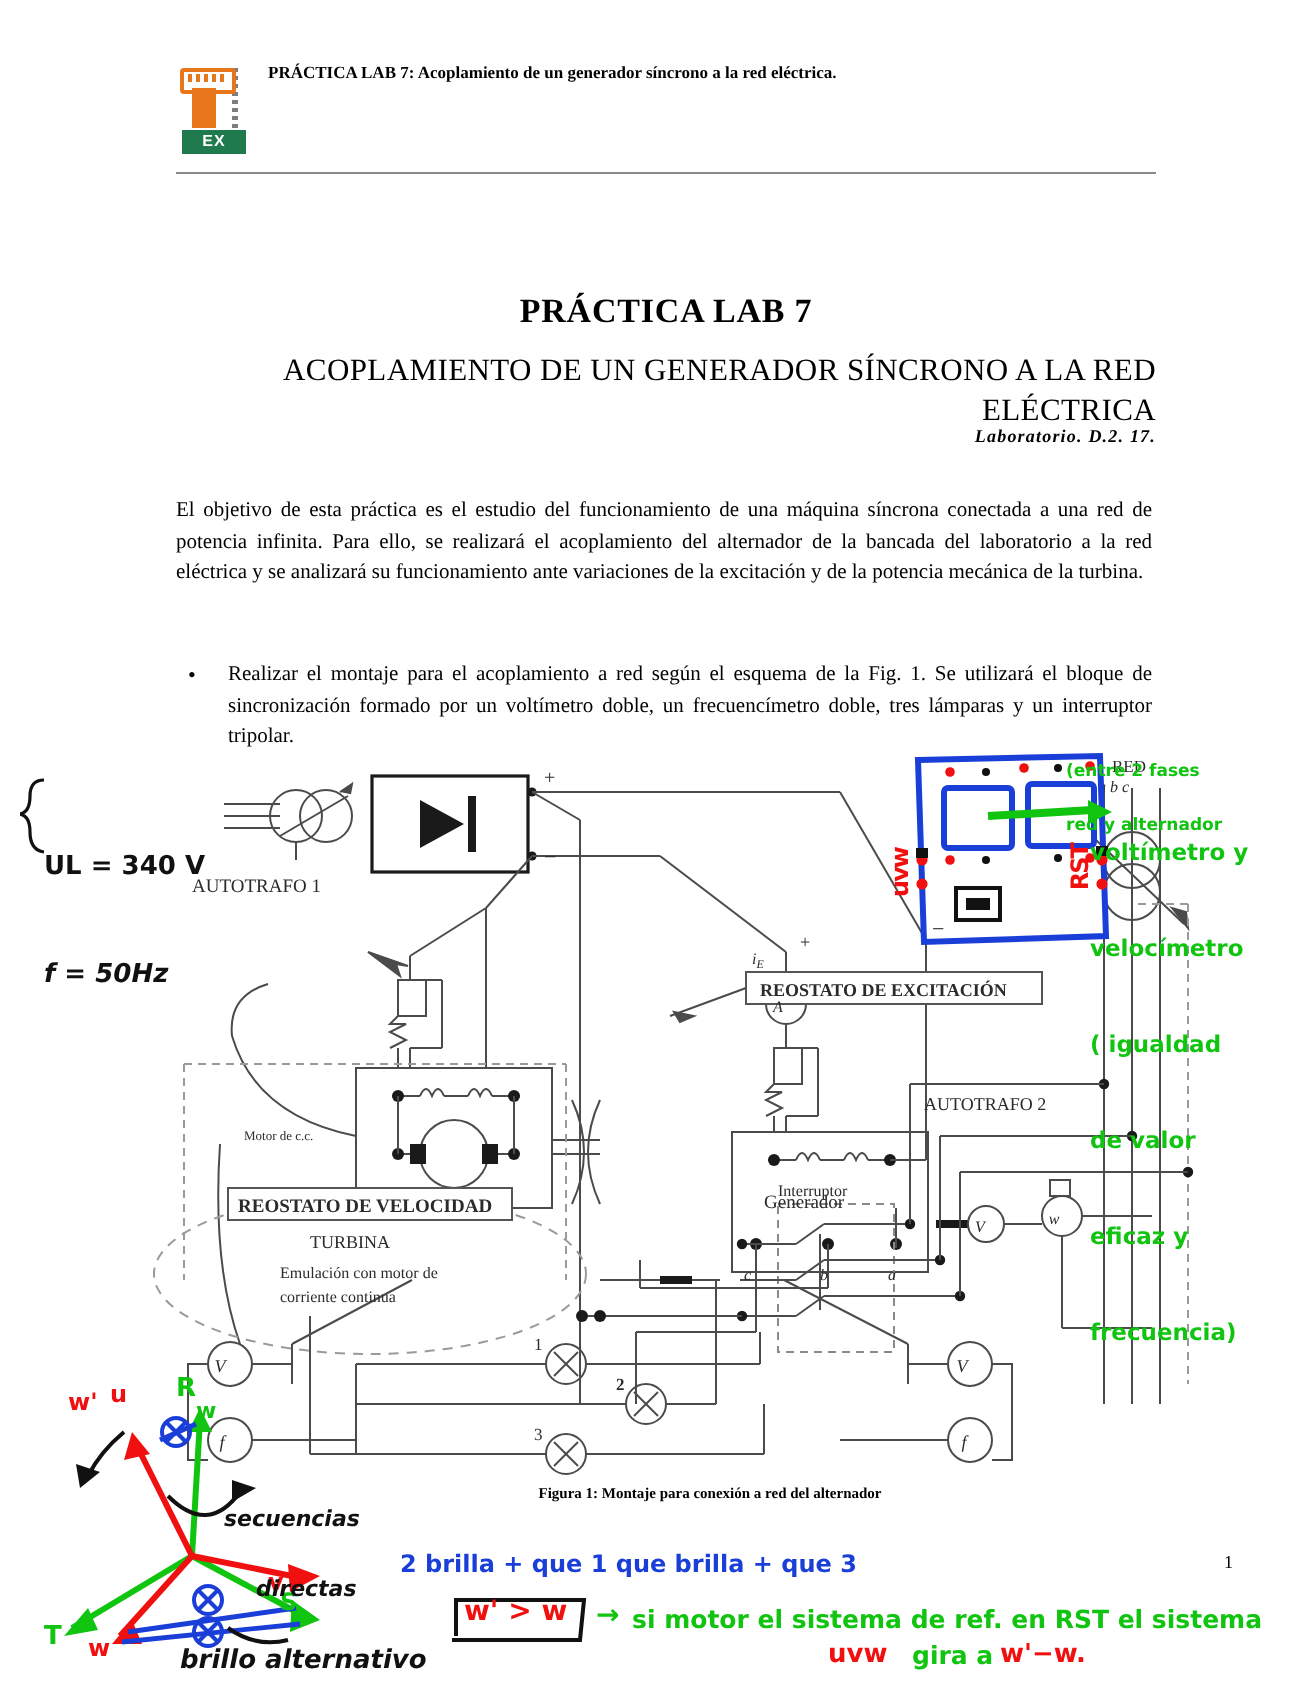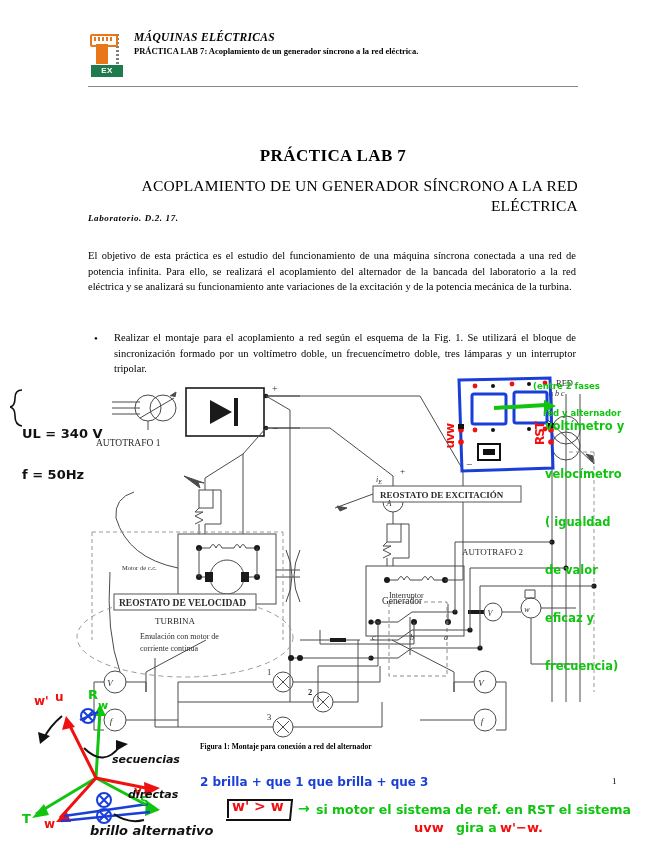--- a/index.html
+++ b/index.html
@@ -24,34 +24,34 @@
   .h-l2{font-style:italic;font-size:9.5px;line-height:13px;}
   .h-l3{font-weight:bold;font-size:8.5px;line-height:13px;}
   .h-l3 .h-l3-rest{font-weight:bold;}
   #hdr-rule{position:absolute;left:88px;top:86px;width:490px;height:1px;background:#8a8a8a;}
 
   
   #title-main{position:absolute;left:88px;top:146px;width:490px;text-align:center;
               font-size:17px;font-weight:bold;letter-spacing:.4px;}
   #title-sub{position:absolute;left:88px;top:176px;width:490px;text-align:right;
              font-size:15.5px;line-height:20px;letter-spacing:.2px;}
-  #title-lab{position:absolute;left:88px;top:213px;width:490px;text-align:left;
+  #title-lab{position:absolute;left:88px;top:213px;width:490px;text-align:right;
              font-size:9px;font-style:italic;font-weight:bold;letter-spacing:.6px;}
 
   
   #intro{position:absolute;left:88px;top:248px;width:488px;font-size:10.5px;
          line-height:15.5px;text-align:justify;}
   #bullet{position:absolute;left:88px;top:330px;width:488px;font-size:10.5px;
           line-height:15.5px;}
   #bullet .bul{position:absolute;left:6px;top:1px;font-size:11px;}
   #bullet .btxt{display:block;margin-left:26px;text-align:justify;}
 
   
   #figure{position:absolute;left:0;top:372px;width:655px;height:400px;}
-  #fig-caption{position:absolute;left:200px;top:742px;width:310px;
+  #fig-caption{position:absolute;left:200px;top:742px;width:310px;text-align:center;
                font-size:7.5px;font-weight:bold;}
   #pagenum{position:absolute;left:612px;top:776px;font-size:9px;}
 
   
   .hw{position:absolute;font-family:"DejaVu Sans",sans-serif;font-weight:bold;
       white-space:pre;line-height:1.05;}
   .hw-green{color:#10c410;}
   .hw-blue{color:#1a3fd8;}
   .hw-red{color:#f01010;}
   .hw-black{color:#111;}
@@ -63,21 +63,20 @@
 <div id="page-header">
   <div id="logo">
     <div class="bar"></div>
     <div class="cap">
         <div class="dots"></div>
       </div>
     <div class="stem"></div>
     <div class="ex">EX</div>
   </div>
   <div id="hdr-text">
-    <div class="h-l1">MÁQUINAS ELÉCTRICAS</div>
     <div class="h-l3"><span>PRÁCTICA LAB 7</span><span class="h-l3-rest">: Acoplamiento de un generador síncrono a la red eléctrica.</span></div>
   </div>
 </div>
 <div id="hdr-rule"></div>
 
 <div id="title-main">PRÁCTICA LAB 7</div>
 <div id="title-sub">ACOPLAMIENTO DE UN GENERADOR SÍNCRONO A LA RED ELÉCTRICA</div>
 <div id="title-lab">Laboratorio.  D.2. 17.</div>
 
 <div id="intro">El objetivo de esta práctica es el estudio del funcionamiento de una máquina síncrona conectada a una red de potencia infinita. Para ello, se realizará el acoplamiento del alternador de la bancada del laboratorio a la red eléctrica y se analizará su funcionamiento ante variaciones de la excitación y de la potencia mecánica de la turbina.</div>
@@ -324,21 +323,21 @@
     <text x="527" y="240" font-size="8" font-style="italic" text-anchor="middle">w</text>
   </g>
 </svg>
 </div>
 
 <div class="hw hw-black" style="left:22px;top:386px;font-size:13px;">
   <svg width="14" height="40" style="position:absolute;left:-12px;top:2px;">
     <path d="M12 2 q-7 0 -7 8 q0 8 -5 9 q5 1 5 9 q0 9 7 10" fill="none" stroke="#111" stroke-width="1.6"></path>
   </svg>
   <div>UL = 340 V</div>
-  <div style="margin-top:0;">f = 50Hz</div>
+  <div style="margin-top:13px;font-style:italic;">f = 50Hz</div>
 </div>
 
 <svg style="position:absolute;left:450px;top:372px;" width="110" height="105">
   <g fill="none" stroke="#1a3fd8" stroke-width="3">
     <path d="M9 8 L100 6 L103 96 L12 99 Z"></path>
     <rect x="22" y="22" width="34" height="30" rx="2"></rect>
     <rect x="64" y="20" width="33" height="31" rx="2"></rect>
   </g>
   <g fill="#f01010" stroke="none">
     <circle cx="25" cy="14" r="2.4"></circle>
@@ -365,21 +364,21 @@
     <line x1="44" y1="36" x2="96" y2="33"></line>
   </g>
   <path d="M94 28 l12 6 l-12 6 z" fill="#10c410"></path>
 </svg>
 
 <div class="hw hw-red" style="left:444px;top:424px;font-size:12px;writing-mode:vertical-rl;transform:rotate(180deg);letter-spacing:-1px;">uvw</div>
 <div class="hw hw-red" style="left:534px;top:422px;font-size:12px;writing-mode:vertical-rl;transform:rotate(180deg);letter-spacing:-1px;">RST</div>
 
 <div class="hw hw-green" style="left:533px;top:364px;font-size:8.5px;">
   <div>(entre 2 fases</div>
-  <div style="margin-left:10px;">red y alternador</div>
+  <div style="">red y alternador</div>
 </div>
 <div class="hw hw-green" style="left:545px;top:386px;font-size:11.5px;line-height:16px;">
   <div>voltímetro y</div>
   <div>velocímetro</div>
   <div>( igualdad</div>
   <div>de valor</div>
   <div>eficaz y</div>
   <div>frecuencia)</div>
 </div>
 

